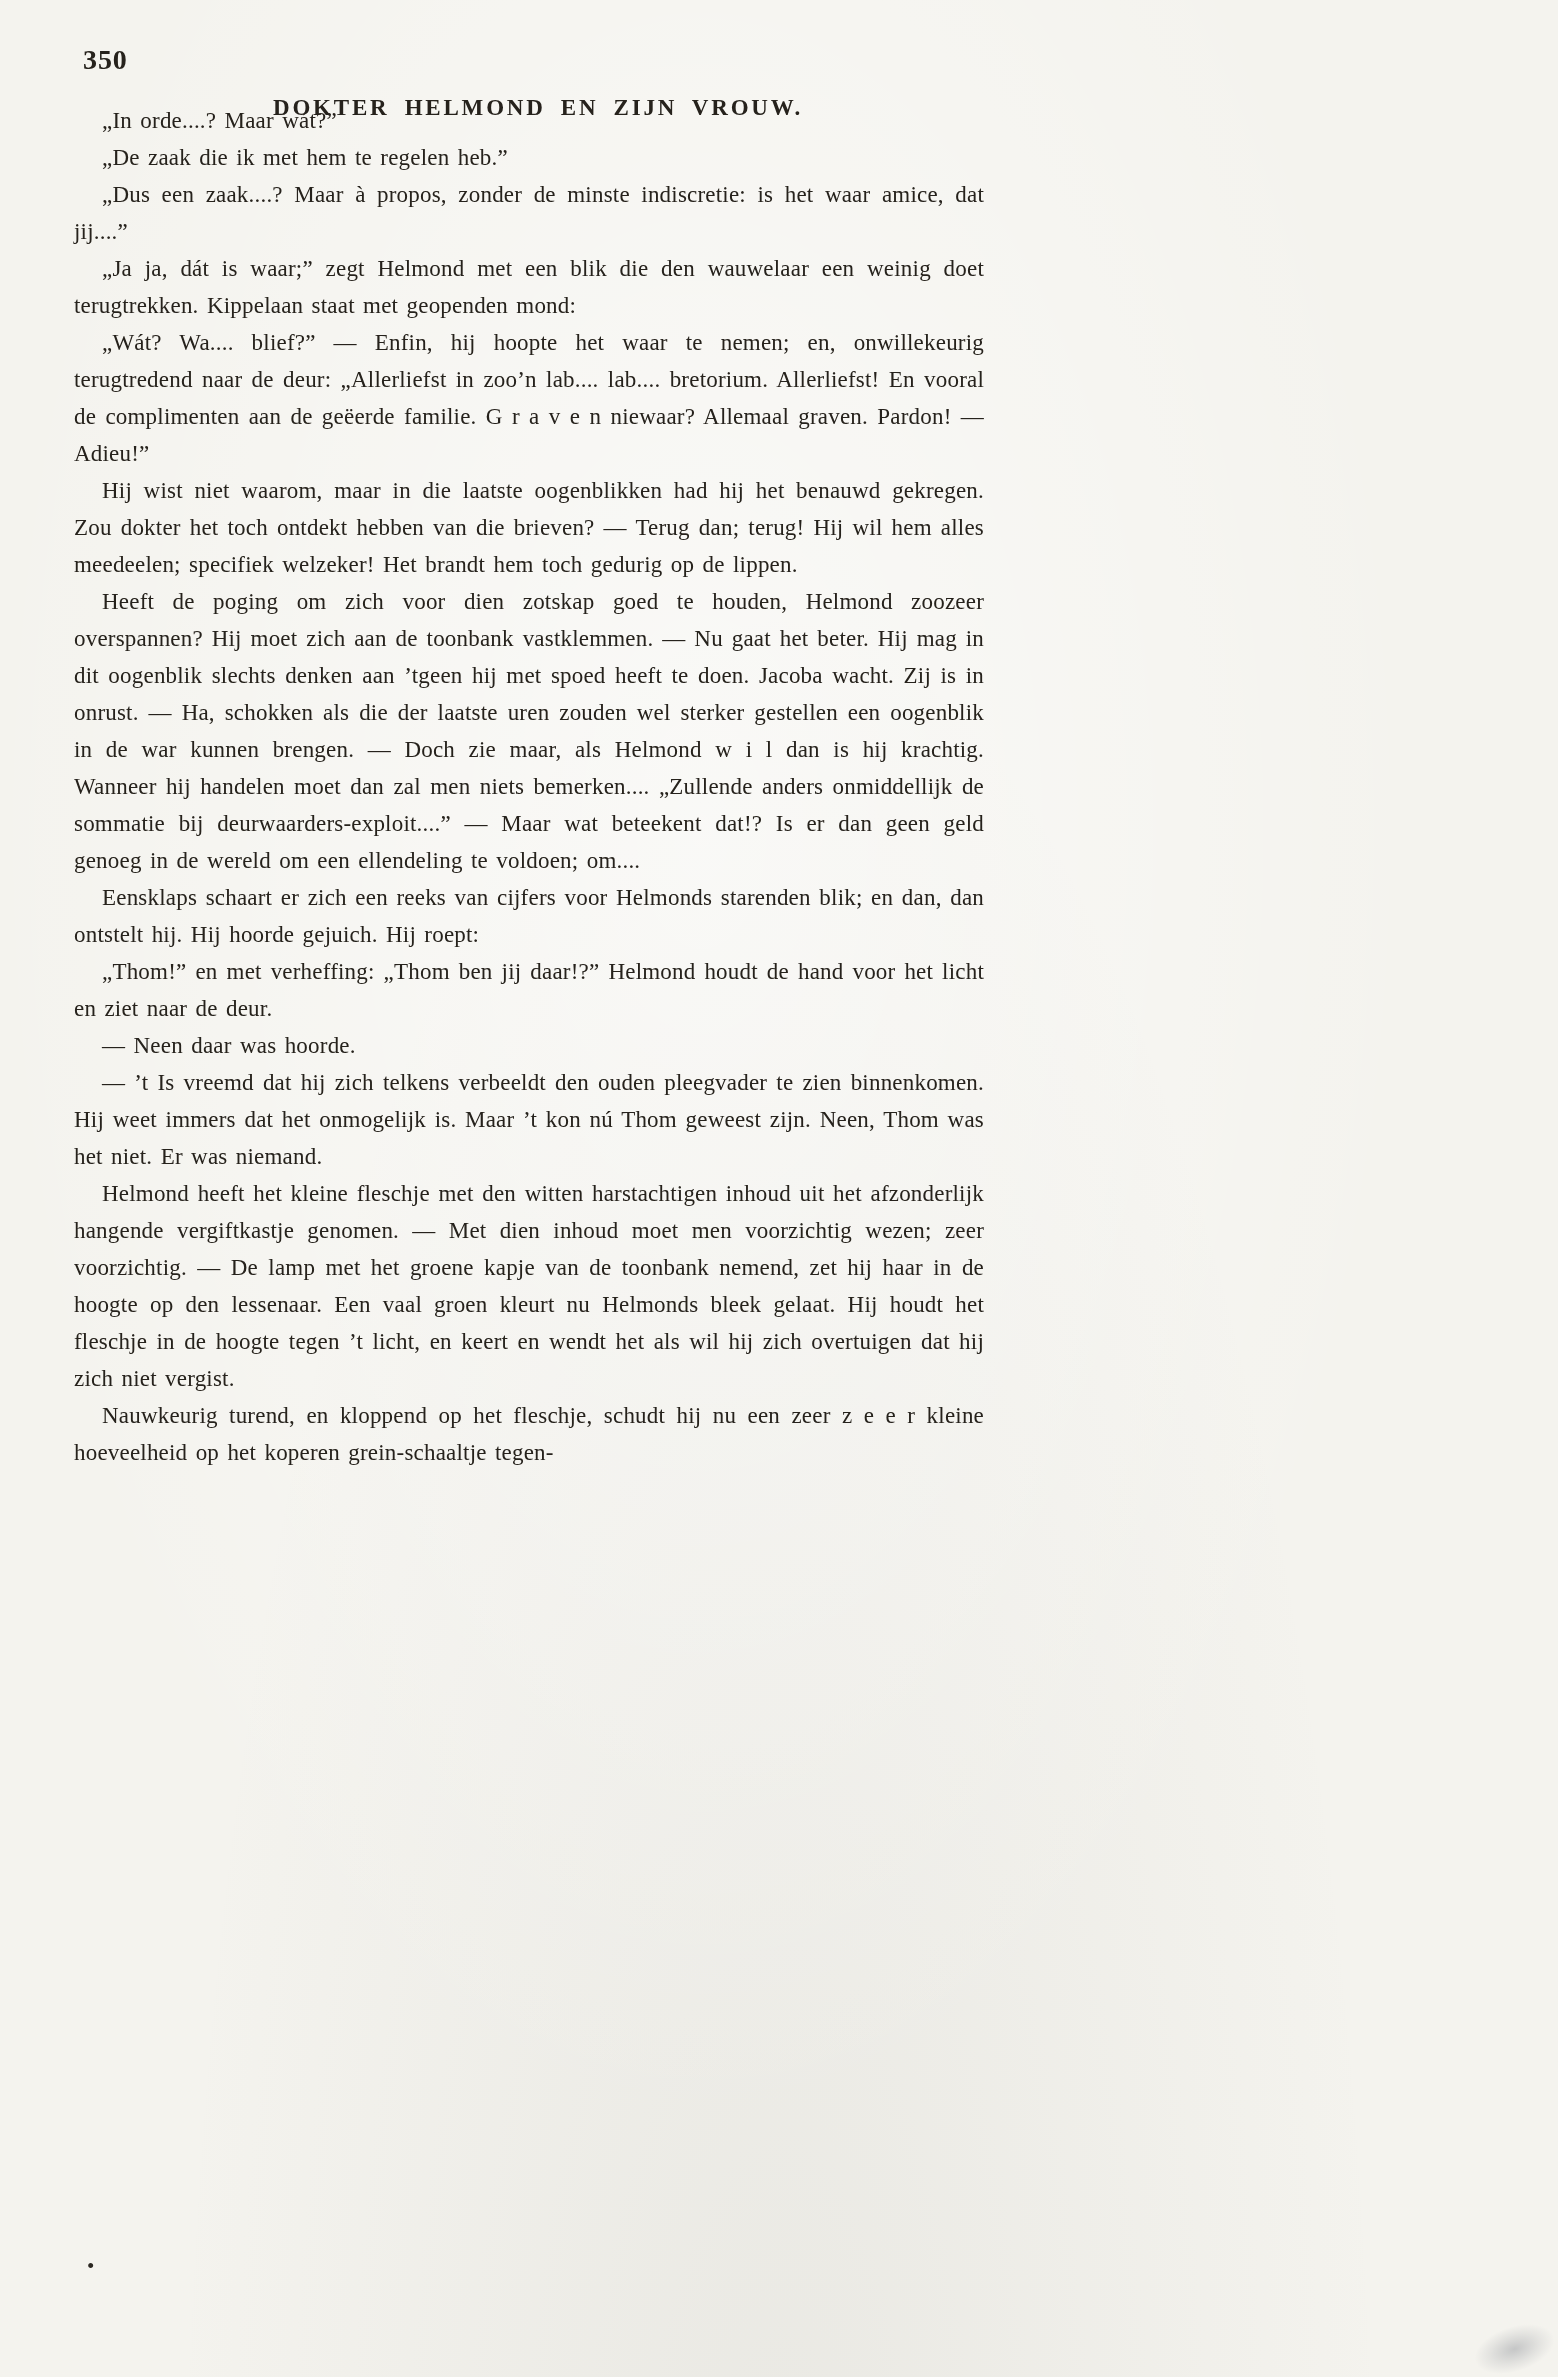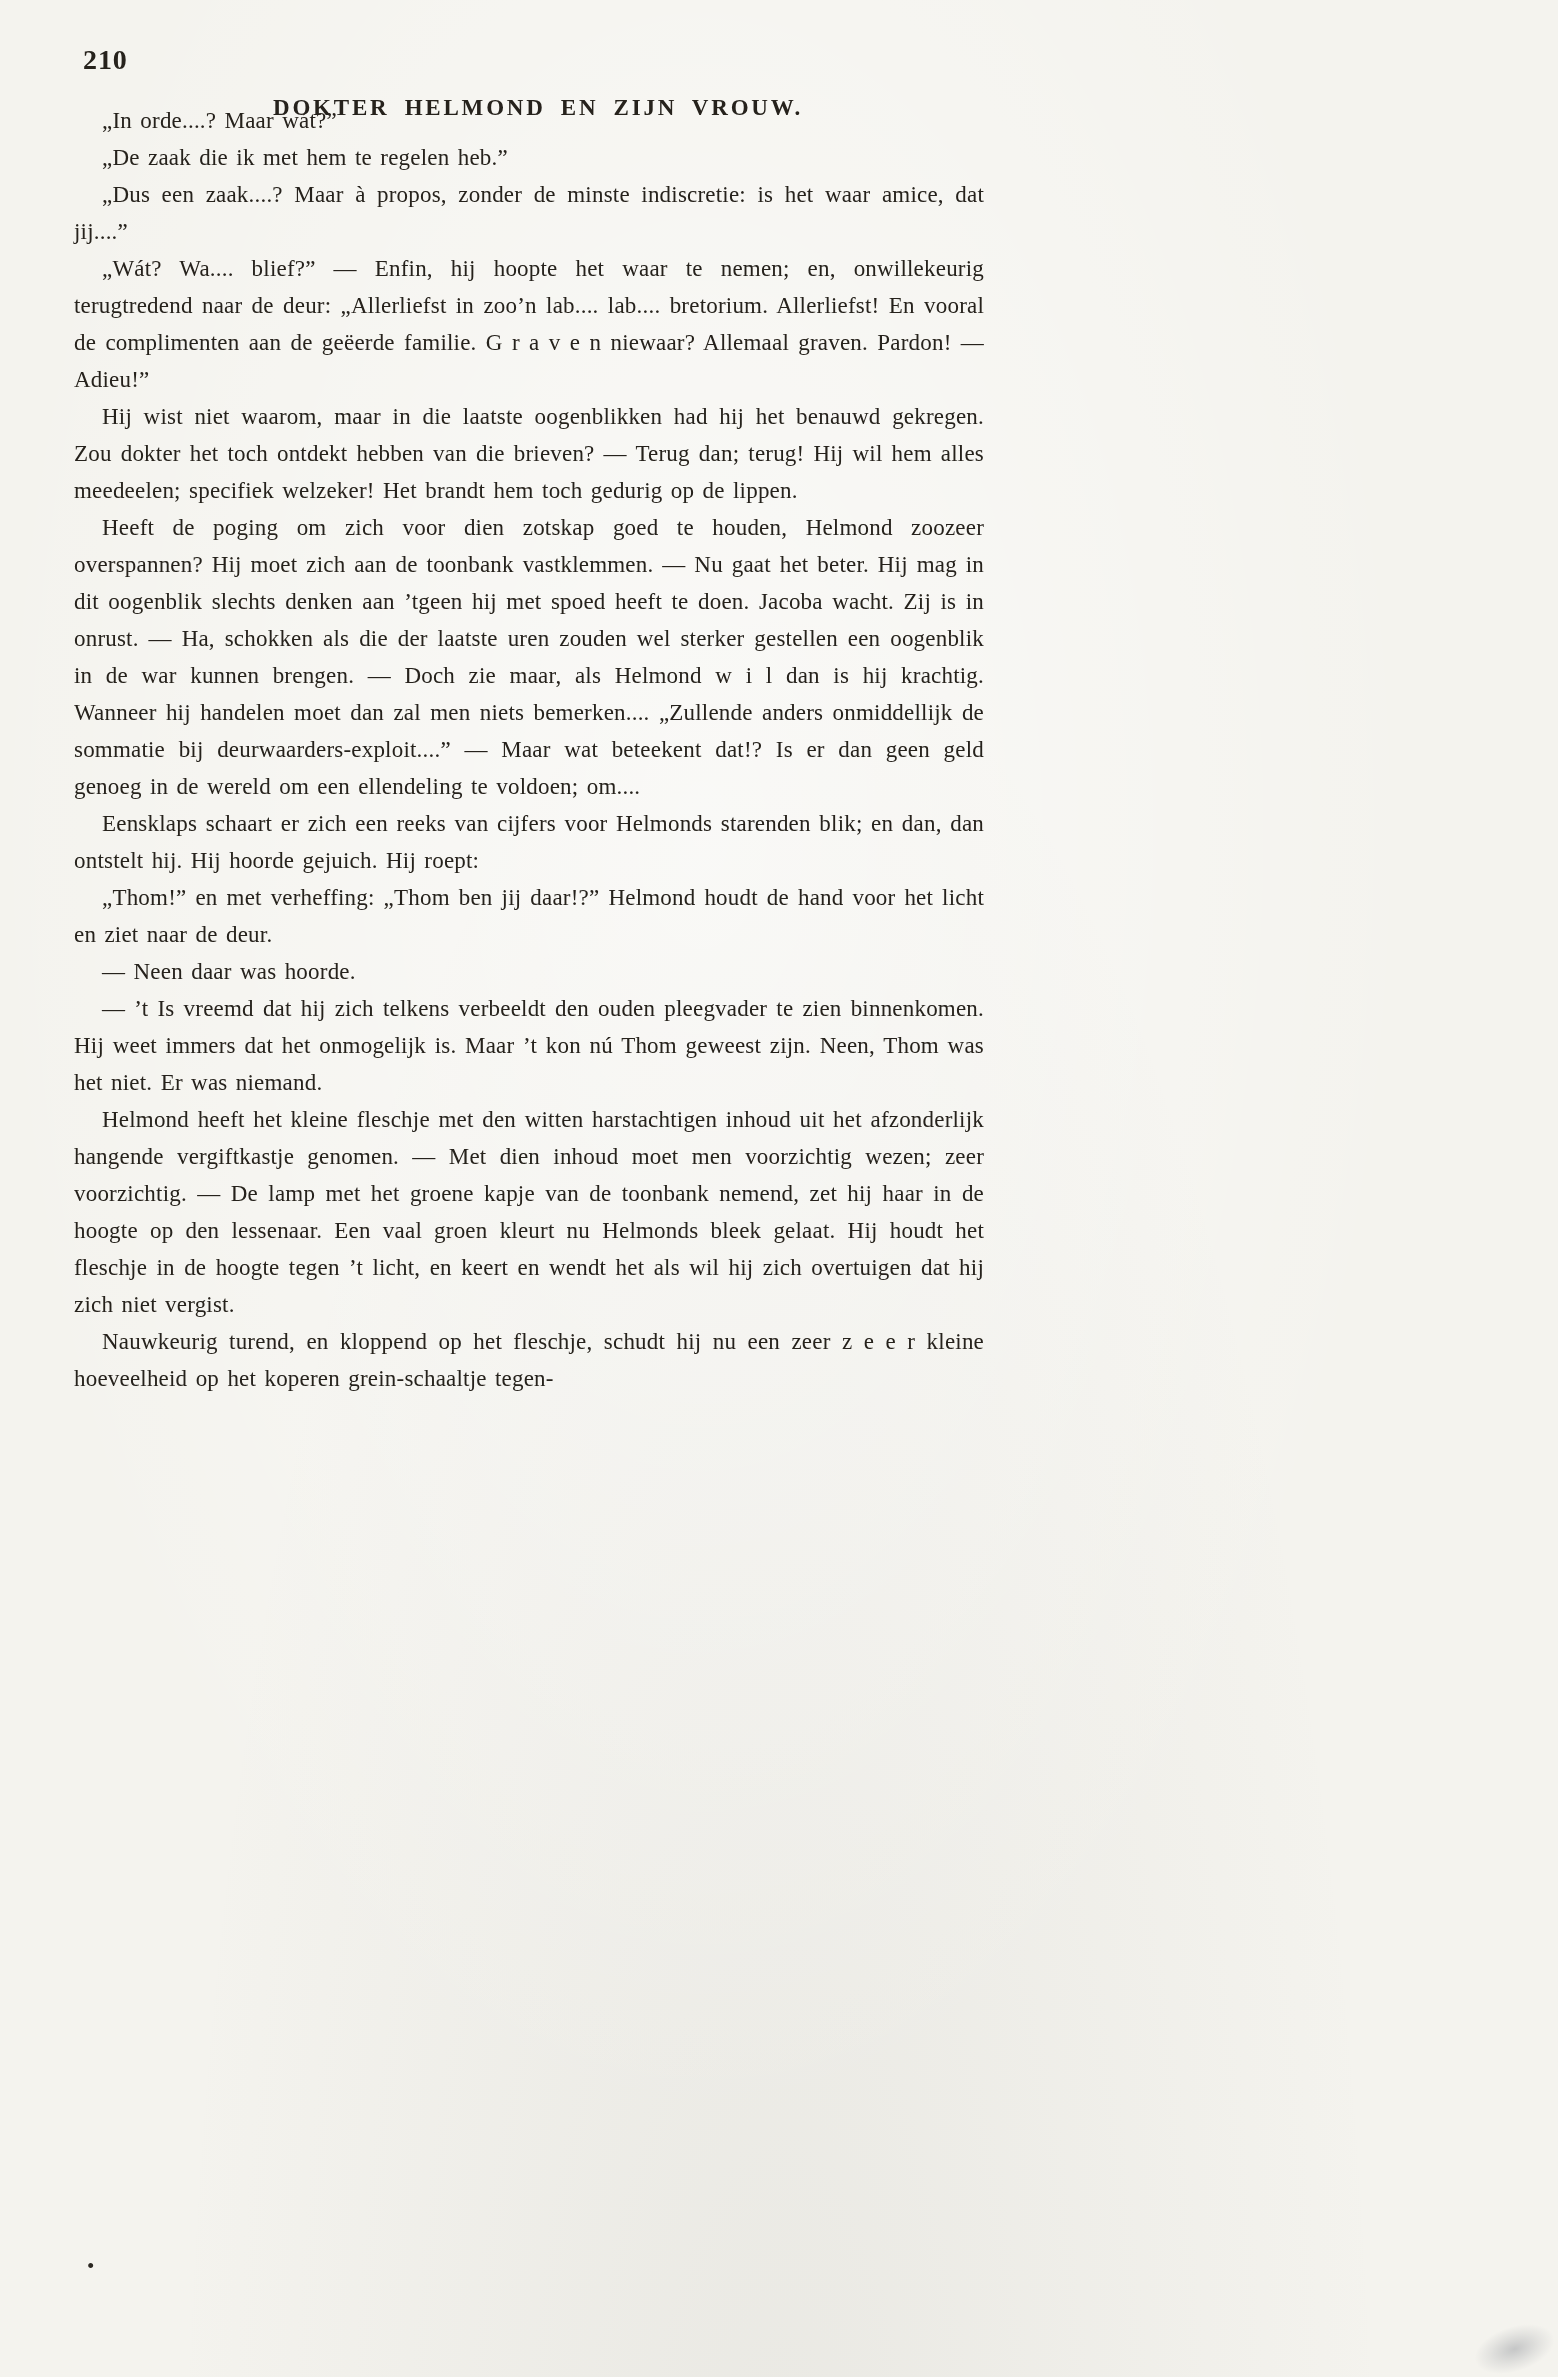--- a/index.html
+++ b/index.html
@@ -78,28 +78,29 @@
     background: radial-gradient(ellipse at center, rgba(110,115,125,0.35) 0%, rgba(110,115,125,0.12) 45%, rgba(110,115,125,0) 72%);
     transform: rotate(-18deg);
   }
 </style>
 </head>
 <body>
 
 <div class="page">
 
   <header class="page-header">
-    <span class="page-number">210</span>
+    <span class="page-number">350</span>
     <span class="running-header">DOKTER HELMOND EN ZIJN VROUW.</span>
   </header>
 
   <main class="body-text">
       <p class="para">„In orde....? Maar wát?”</p>
       <p class="para">„De zaak die ik met hem te regelen heb.”</p>
       <p class="para">„Dus een zaak....? Maar à propos, zonder de minste indiscretie: is het waar amice, dat jij....”</p>
+      <p class="para">„Ja ja, dát is waar;” zegt Helmond met een blik die den wauwelaar een weinig doet terugtrekken. Kippelaan staat met geopenden mond:</p>
       <p class="para">„Wát? Wa.... blief?” — Enfin, hij hoopte het waar te nemen; en, onwillekeurig terugtredend naar de deur: „Allerliefst in zoo’n lab.... lab.... bretorium. Allerliefst! En vooral de complimenten aan de geëerde familie. G r a v e n niewaar? Allemaal graven. Pardon! — Adieu!”</p>
       <p class="para">Hij wist niet waarom, maar in die laatste oogenblikken had hij het benauwd gekregen. Zou dokter het toch ontdekt hebben van die brieven? — Terug dan; terug! Hij wil hem alles meedeelen; specifiek welzeker! Het brandt hem toch gedurig op de lippen.</p>
       <p class="para">Heeft de poging om zich voor dien zotskap goed te houden, Helmond zoozeer overspannen? Hij moet zich aan de toonbank vastklemmen. — Nu gaat het beter. Hij mag in dit oogenblik slechts denken aan ’tgeen hij met spoed heeft te doen. Jacoba wacht. Zij is in onrust. — Ha, schokken als die der laatste uren zouden wel sterker gestellen een oogenblik in de war kunnen brengen. — Doch zie maar, als Helmond w i l dan is hij krachtig. Wanneer hij handelen moet dan zal men niets bemerken.... „Zullende anders onmiddellijk de sommatie bij deurwaarders-exploit....” — Maar wat beteekent dat!? Is er dan geen geld genoeg in de wereld om een ellendeling te voldoen; om....</p>
       <p class="para">Eensklaps schaart er zich een reeks van cijfers voor Helmonds starenden blik; en dan, dan ontstelt hij. Hij hoorde gejuich. Hij roept:</p>
       <p class="para">„Thom!” en met verheffing: „Thom ben jij daar!?” Helmond houdt de hand voor het licht en ziet naar de deur.</p>
       <p class="para">— Neen daar was hoorde.</p>
       <p class="para">— ’t Is vreemd dat hij zich telkens verbeeldt den ouden pleegvader te zien binnenkomen. Hij weet immers dat het onmogelijk is. Maar ’t kon nú Thom geweest zijn. Neen, Thom was het niet. Er was niemand.</p>
       <p class="para">Helmond heeft het kleine fleschje met den witten harstachtigen inhoud uit het afzonderlijk hangende vergiftkastje genomen. — Met dien inhoud moet men voorzichtig wezen; zeer voorzichtig. — De lamp met het groene kapje van de toonbank nemend, zet hij haar in de hoogte op den lessenaar. Een vaal groen kleurt nu Helmonds bleek gelaat. Hij houdt het fleschje in de hoogte tegen ’t licht, en keert en wendt het als wil hij zich overtuigen dat hij zich niet vergist.</p>
       <p class="para">Nauwkeurig turend, en kloppend op het fleschje, schudt hij nu een zeer z e e r kleine hoeveelheid op het koperen grein-schaaltje tegen-</p>
     </main>

